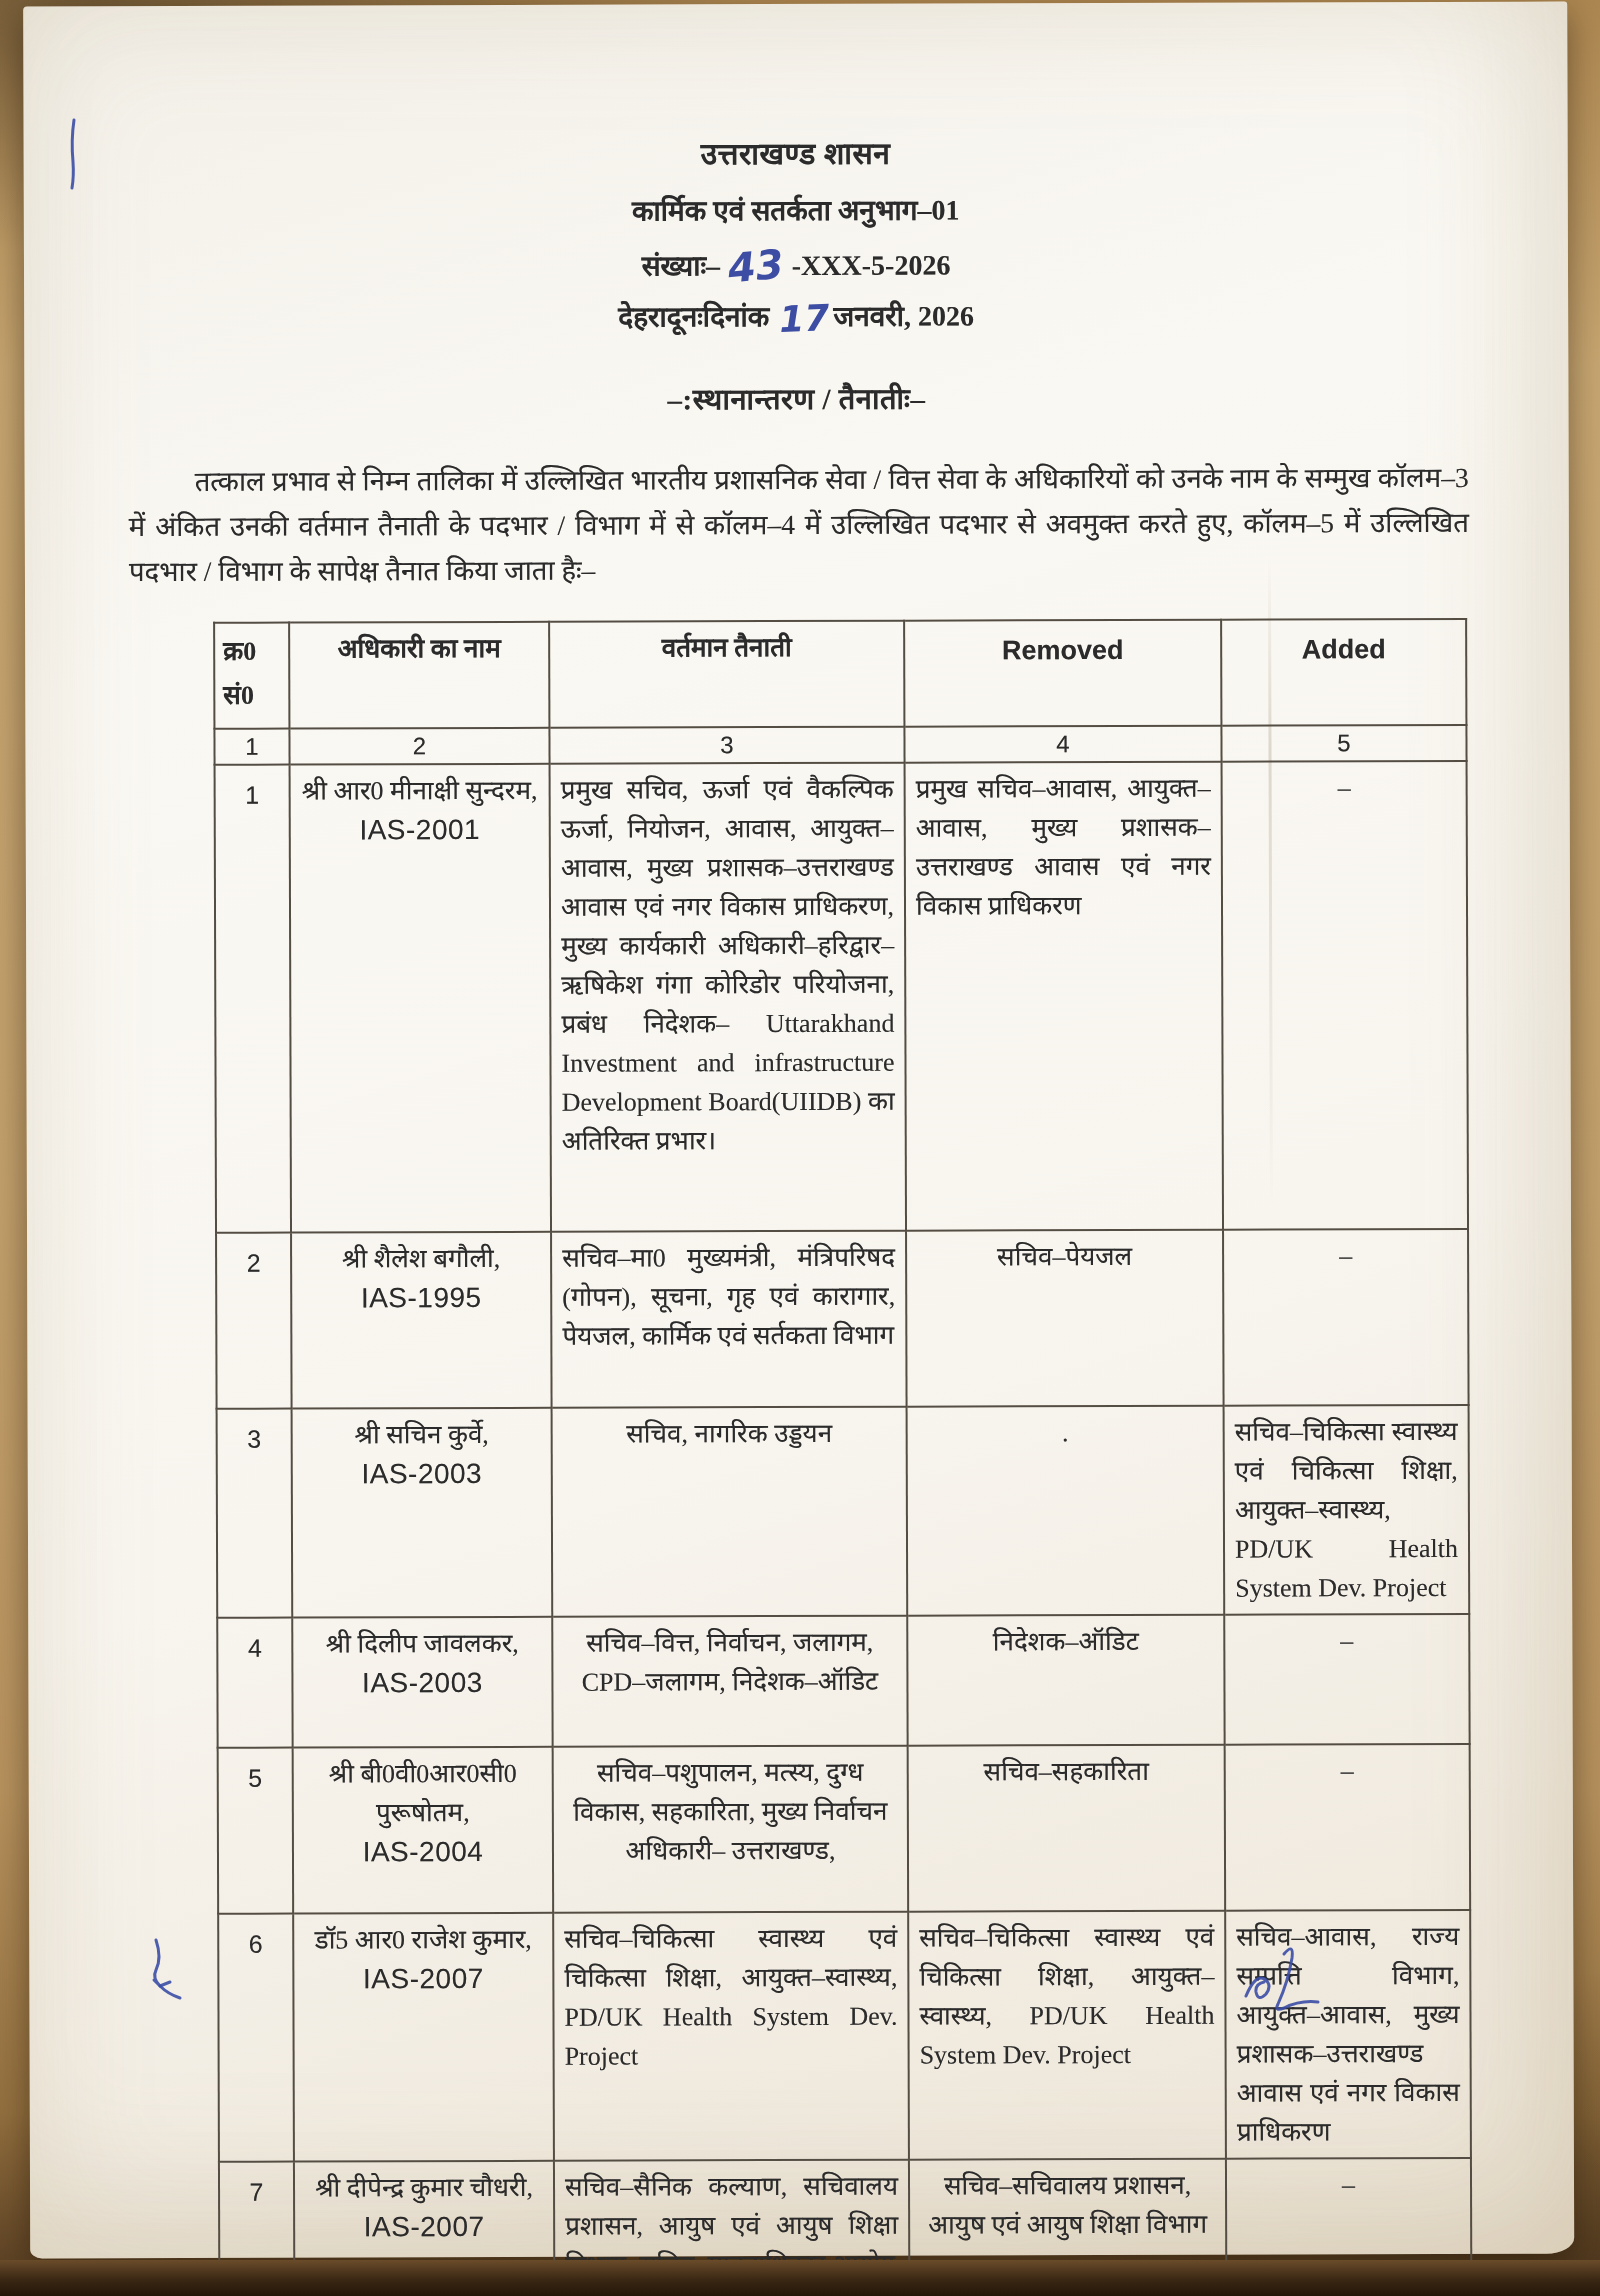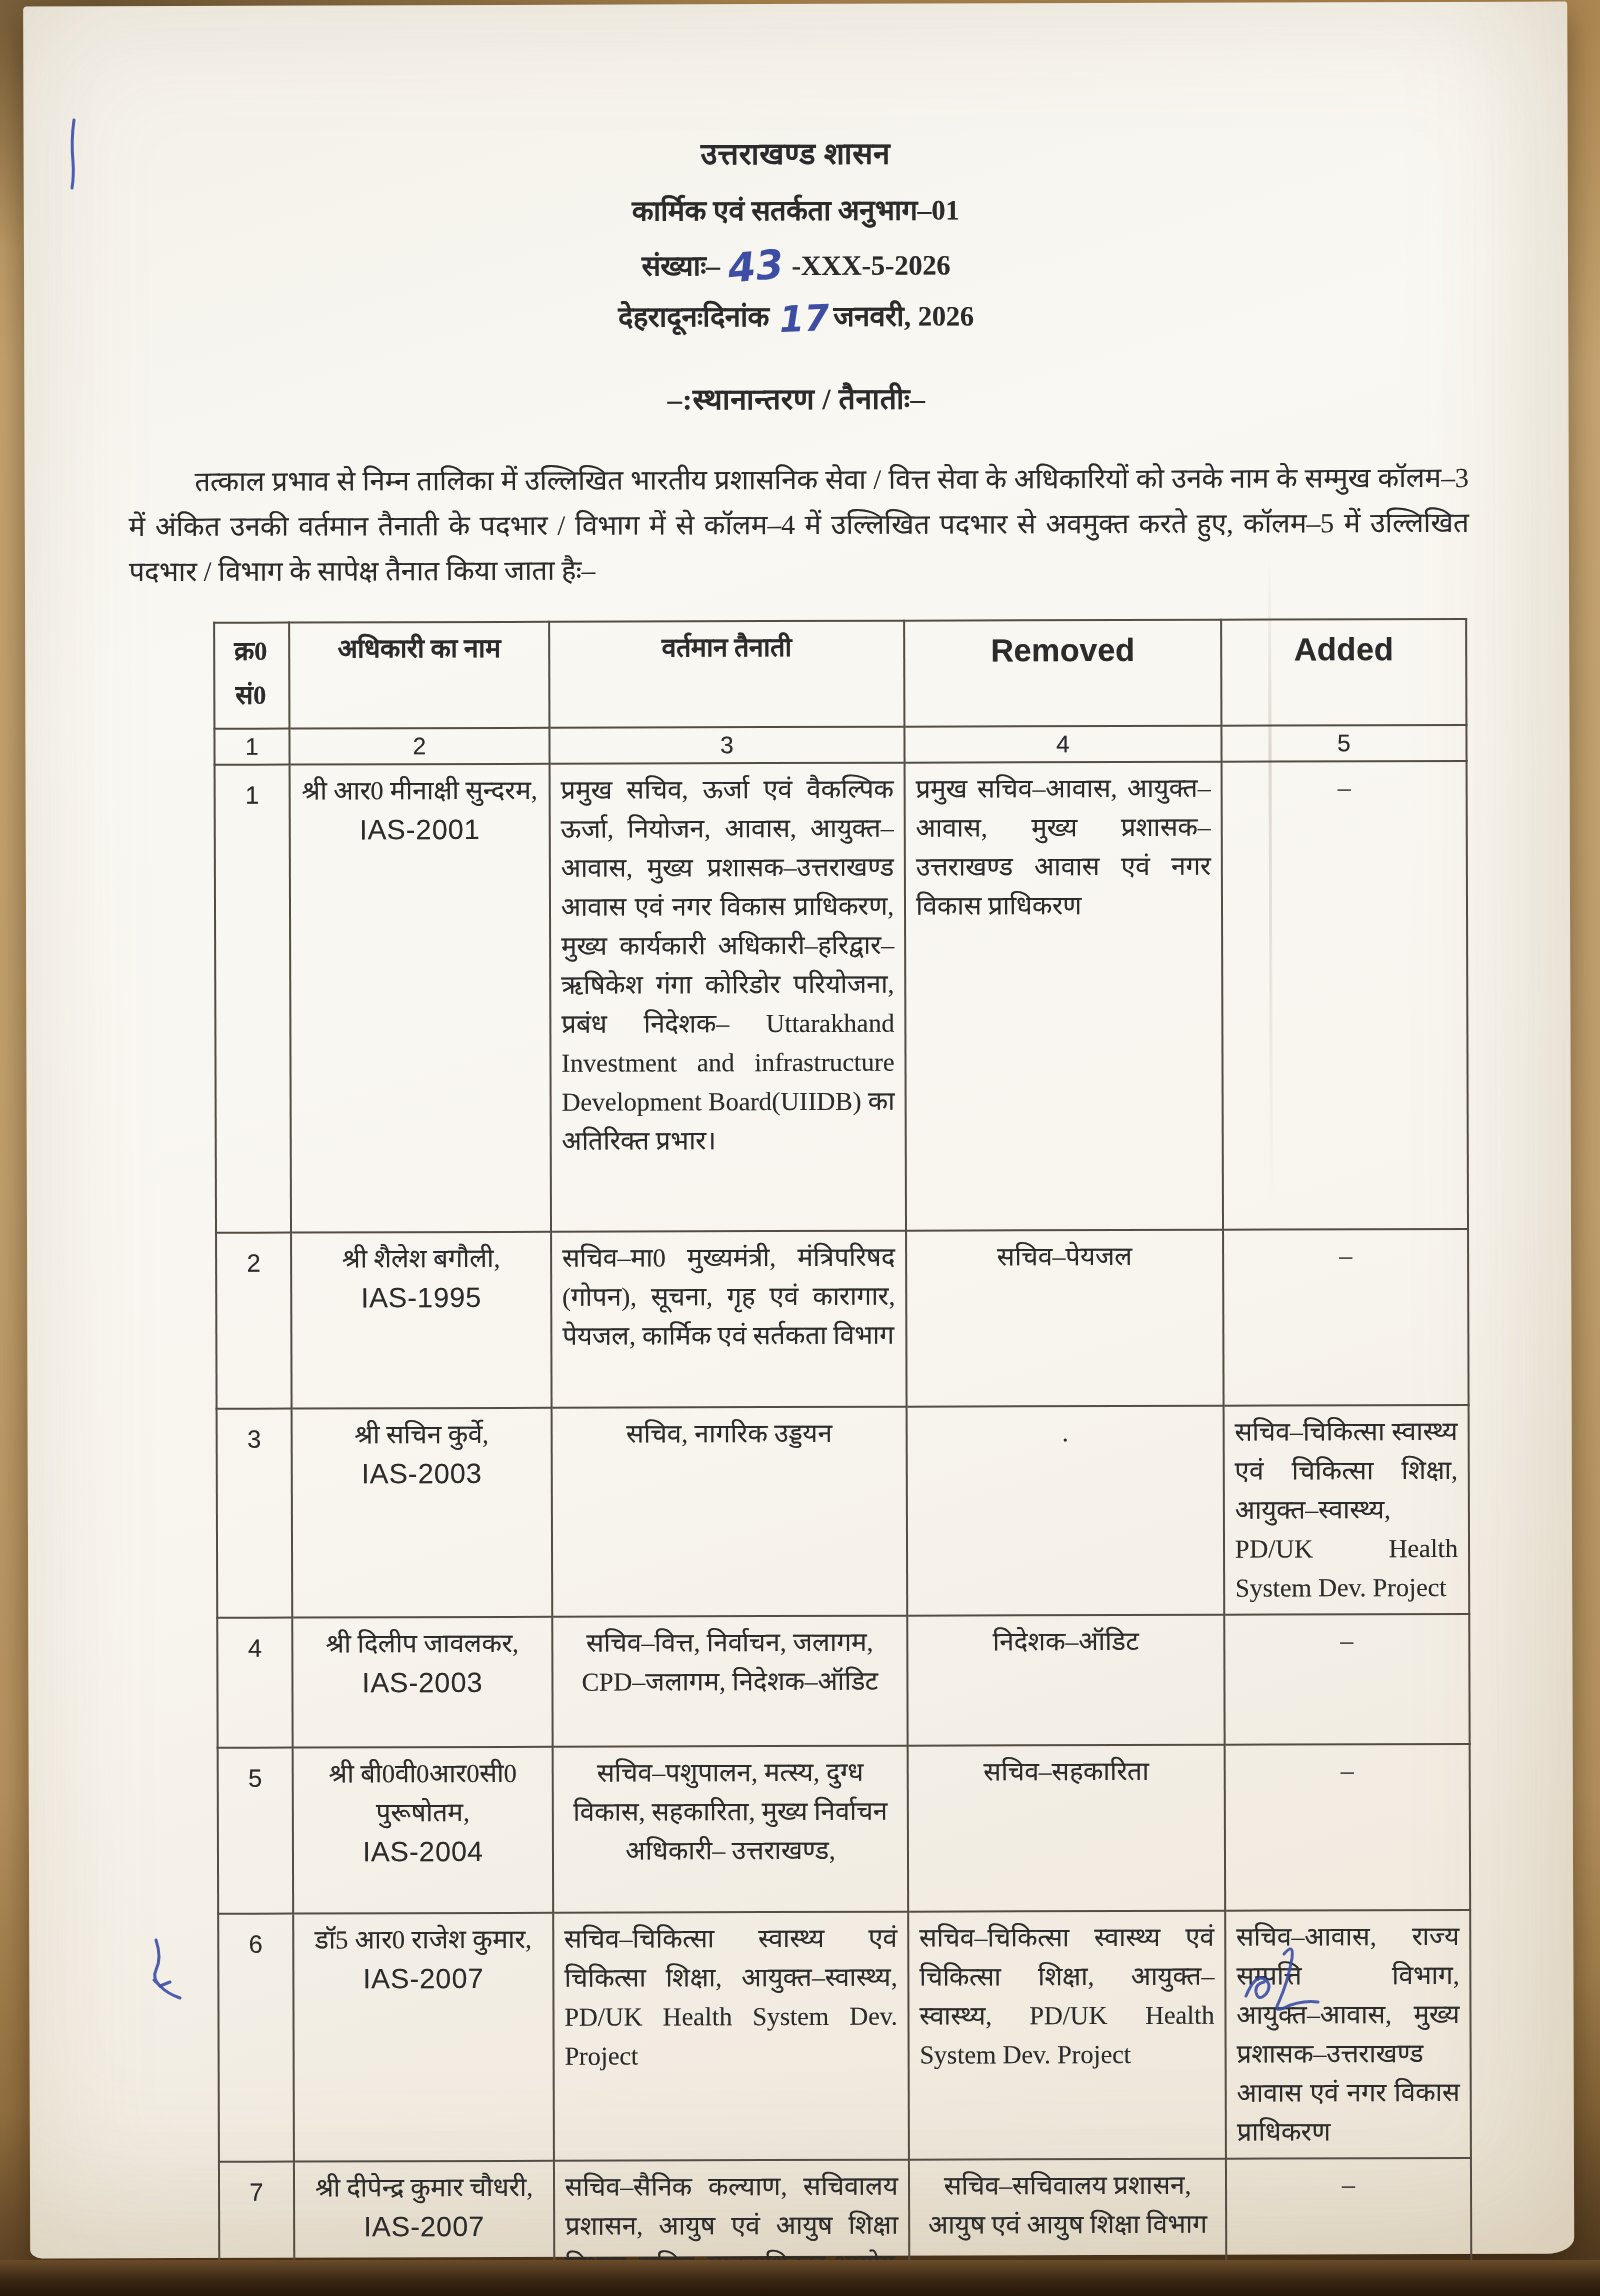--- a/index.html
+++ b/index.html
@@ -39,23 +39,23 @@
     transform:rotate(-5deg);font-style:italic;text-shadow:none;margin:0 8px;
   }
   .hand.day{font-size:36px;margin:0 4px 0 10px;transform:rotate(-2deg);}
   .intro{
     margin:40px 100px 0 104px;font-size:27.5px;line-height:45px;
     text-align:justify;text-indent:66px;
   }
   table{margin:28px 0 0 188px;border-collapse:collapse;width:1252px;table-layout:fixed;}
   th,td{border:2px solid #544d43;vertical-align:top;padding:6px 10px;font-size:26px;line-height:39px;font-weight:normal;}
   thead th{height:88px;font-weight:600;text-align:center;}
-  th.snh{text-align:center;line-height:44px;padding-left:8px;}
+  th.snh{text-align:left;line-height:44px;padding-left:8px;}
   .eng{font-family:"Liberation Sans","DejaVu Sans",sans-serif;}
-  thead th.eng{font-weight:700;font-size:32px;padding-top:10px;}
+  thead th.eng{font-weight:700;font-size:27px;padding-top:10px;}
   .numrow td{height:28px;line-height:28px;text-align:center;padding:3px;font-family:"Liberation Sans","DejaVu Sans",sans-serif;font-size:24px;}
   td.sn{text-align:center;font-family:"Liberation Sans","DejaVu Sans",sans-serif;font-size:25px;padding-top:10px;}
   td.name{text-align:center;}
   .cadre{font-family:"Liberation Sans","DejaVu Sans",sans-serif;font-size:28px;letter-spacing:.5px;line-height:40px;}
   td.ctr{text-align:center;}
   td.long{text-align:justify;}
   svg.pen{position:absolute;overflow:visible;}
   svg.pen path{stroke:#3b4ea6;stroke-width:3;fill:none;stroke-linecap:round;opacity:.9;}
 </style>
 </head>

